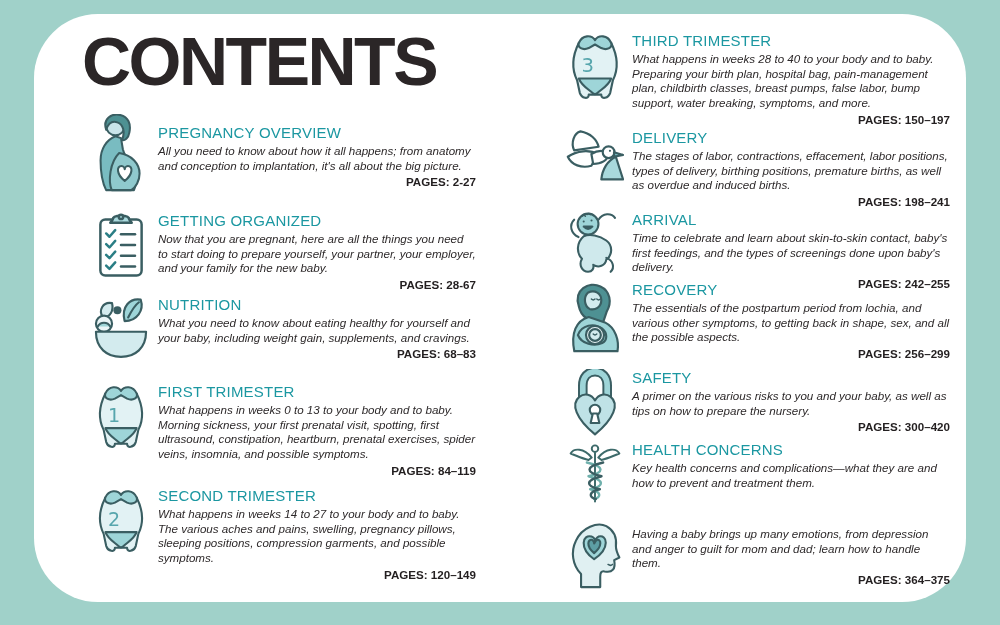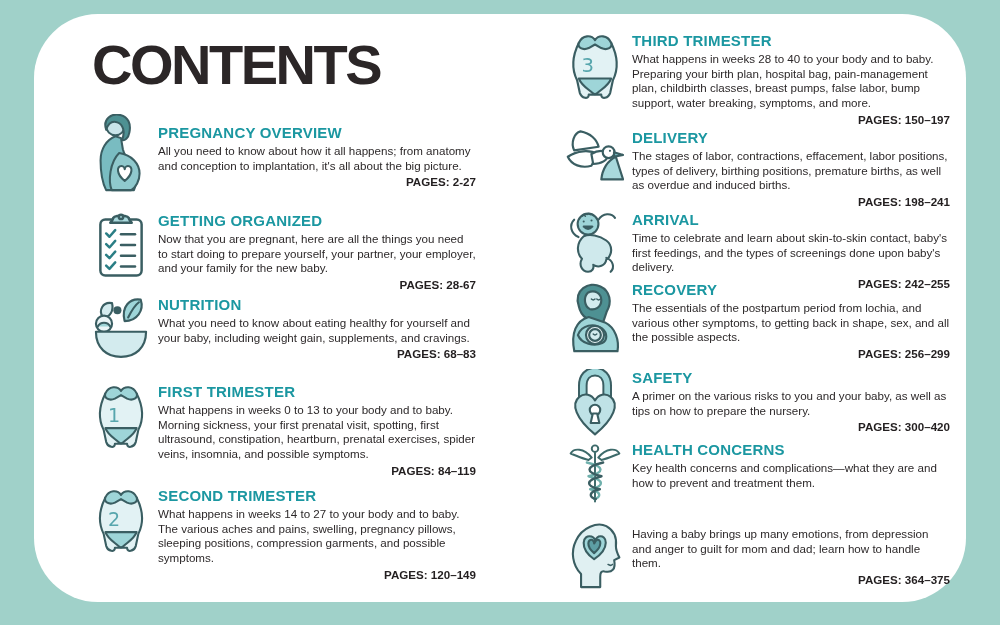--- a/index.html
+++ b/index.html
@@ -10,33 +10,33 @@
     font-family:"Liberation Sans", sans-serif;
     overflow:hidden;
   }
   .card{
     position:absolute;left:34px;top:14px;
     width:932px;height:588px;
     background:#ffffff;
     border-radius:64px;
   }
   .page-title{
-    position:absolute;left:48px;top:12px;margin:10px;
-    font-size:56px;font-weight:bold;letter-spacing:-2.5px;
+    position:absolute;left:48px;top:12px;margin:0;
+    font-size:68px;font-weight:bold;letter-spacing:-2.5px;
     color:#2b2627;line-height:1.05;
   }
   .section{position:absolute;display:flex;align-items:flex-start;}
   .icon-box{width:66px;flex:0 0 66px;display:flex;justify-content:center;}
   .content{width:318px;margin-left:4px;}
   .sec-title{
-    margin:0 0 3px 0;font-size:15px;font-weight:bold;
+    margin:0 0 3px 0;font-size:15px;font-weight:normal;
     color:#1b97a1;letter-spacing:.2px;
   }
   .sec-desc{
-    margin:0;font-size:11.6px;line-height:1.27;color:#2d292a;
+    margin:0;font-size:11.6px;line-height:1.27;color:#2d292a;font-style:italic;
   }
   .sec-pages{
     margin-top:2px;font-size:11.6px;font-weight:bold;color:#231f20;text-align:right;
   }
   
   .s0{left:54px;top:100px}  .s0 .content{padding-top:10px}
   .s1{left:54px;top:198px}
   .s2{left:54px;top:282px}
   .s3{left:54px;top:369px}
   .s4{left:54px;top:473px}

